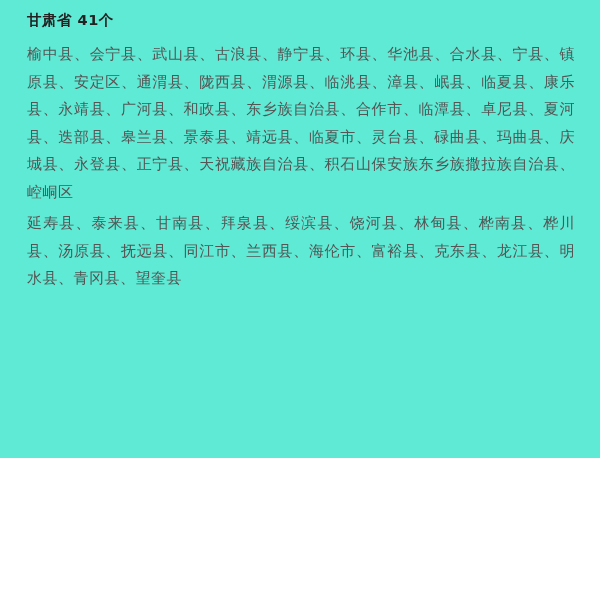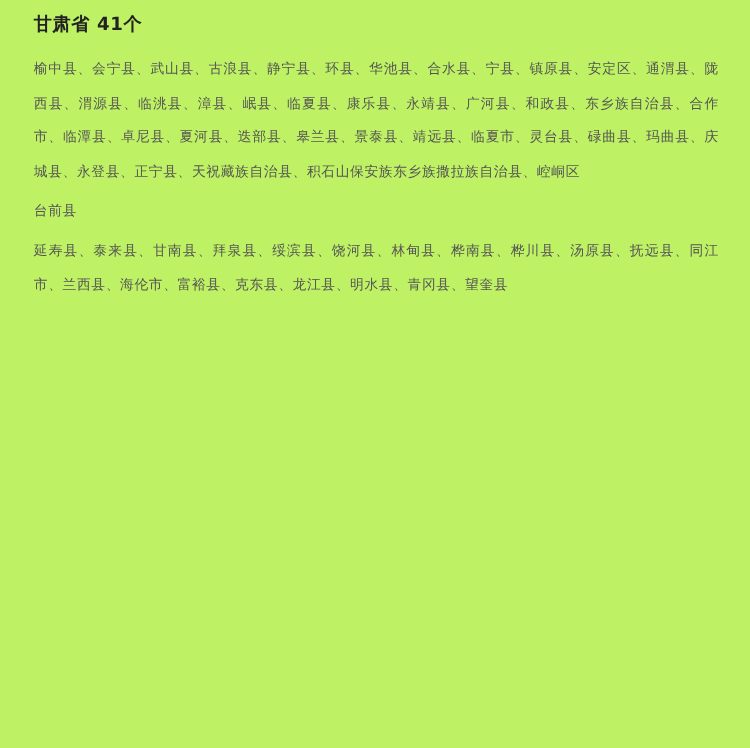--- a/index.html
+++ b/index.html
@@ -2,39 +2,39 @@
 <html lang="zh"><head>
 <meta charset="utf-8">
 <style>
   html, body {
     margin: 0;
     padding: 0;
     background: #ffffff;
   }
   .page {
     width: 600px;
-    height: 598px;
+    height: 458px;
     box-sizing: border-box;
-    background: #bef264;
+    background: #5eead4;
     padding: 4px 25px 12px 27px;
     overflow: hidden;
     font-family: "DejaVu Sans", "Liberation Sans", sans-serif;
   }
   .province-section { margin: 0; }
   .province-header {
     font-size: 14.5px;
     line-height: 20px;
     font-weight: 700;
     color: #222222;
     margin: 13px 0 11px 0;
     letter-spacing: 0.5px;
   }
   .province-section:first-child .province-header { margin-top: 6px; }
   .county-list {
-    font-size: 11px;
+    font-size: 15px;
     line-height: 27.5px;
     color: #555555;
     margin: 0 0 4px 0;
     text-align: justify;
     letter-spacing: 0.5px;
     word-break: break-all;
   }
 </style>
 </head>
 <body>
@@ -44,21 +44,20 @@
   <section class="province-section">
     <h3 class="province-header"><span>甘肃省</span> <span>41个</span></h3>
     <p class="county-list">榆中县、会宁县、武山县、古浪县、静宁县、环县、华池县、合水县、宁县、镇原县、安定区、通渭县、陇西县、渭源县、临洮县、漳县、岷县、临夏县、康乐县、永靖县、广河县、和政县、东乡族自治县、合作市、临潭县、卓尼县、夏河县、迭部县、皋兰县、景泰县、靖远县、临夏市、灵台县、碌曲县、玛曲县、庆城县、永登县、正宁县、天祝藏族自治县、积石山保安族东乡族撒拉族自治县、崆峒区</p>
   </section>
 
   <section class="province-section">
   </section>
 
 
   <section class="province-section">
-    <p class="county-list">台前县</p>
   </section>
 
   <section class="province-section">
     <p class="county-list">延寿县、泰来县、甘南县、拜泉县、绥滨县、饶河县、林甸县、桦南县、桦川县、汤原县、抚远县、同江市、兰西县、海伦市、富裕县、克东县、龙江县、明水县、青冈县、望奎县</p>
   </section>
 
 </div>
 </div>
 
 </body></html>

